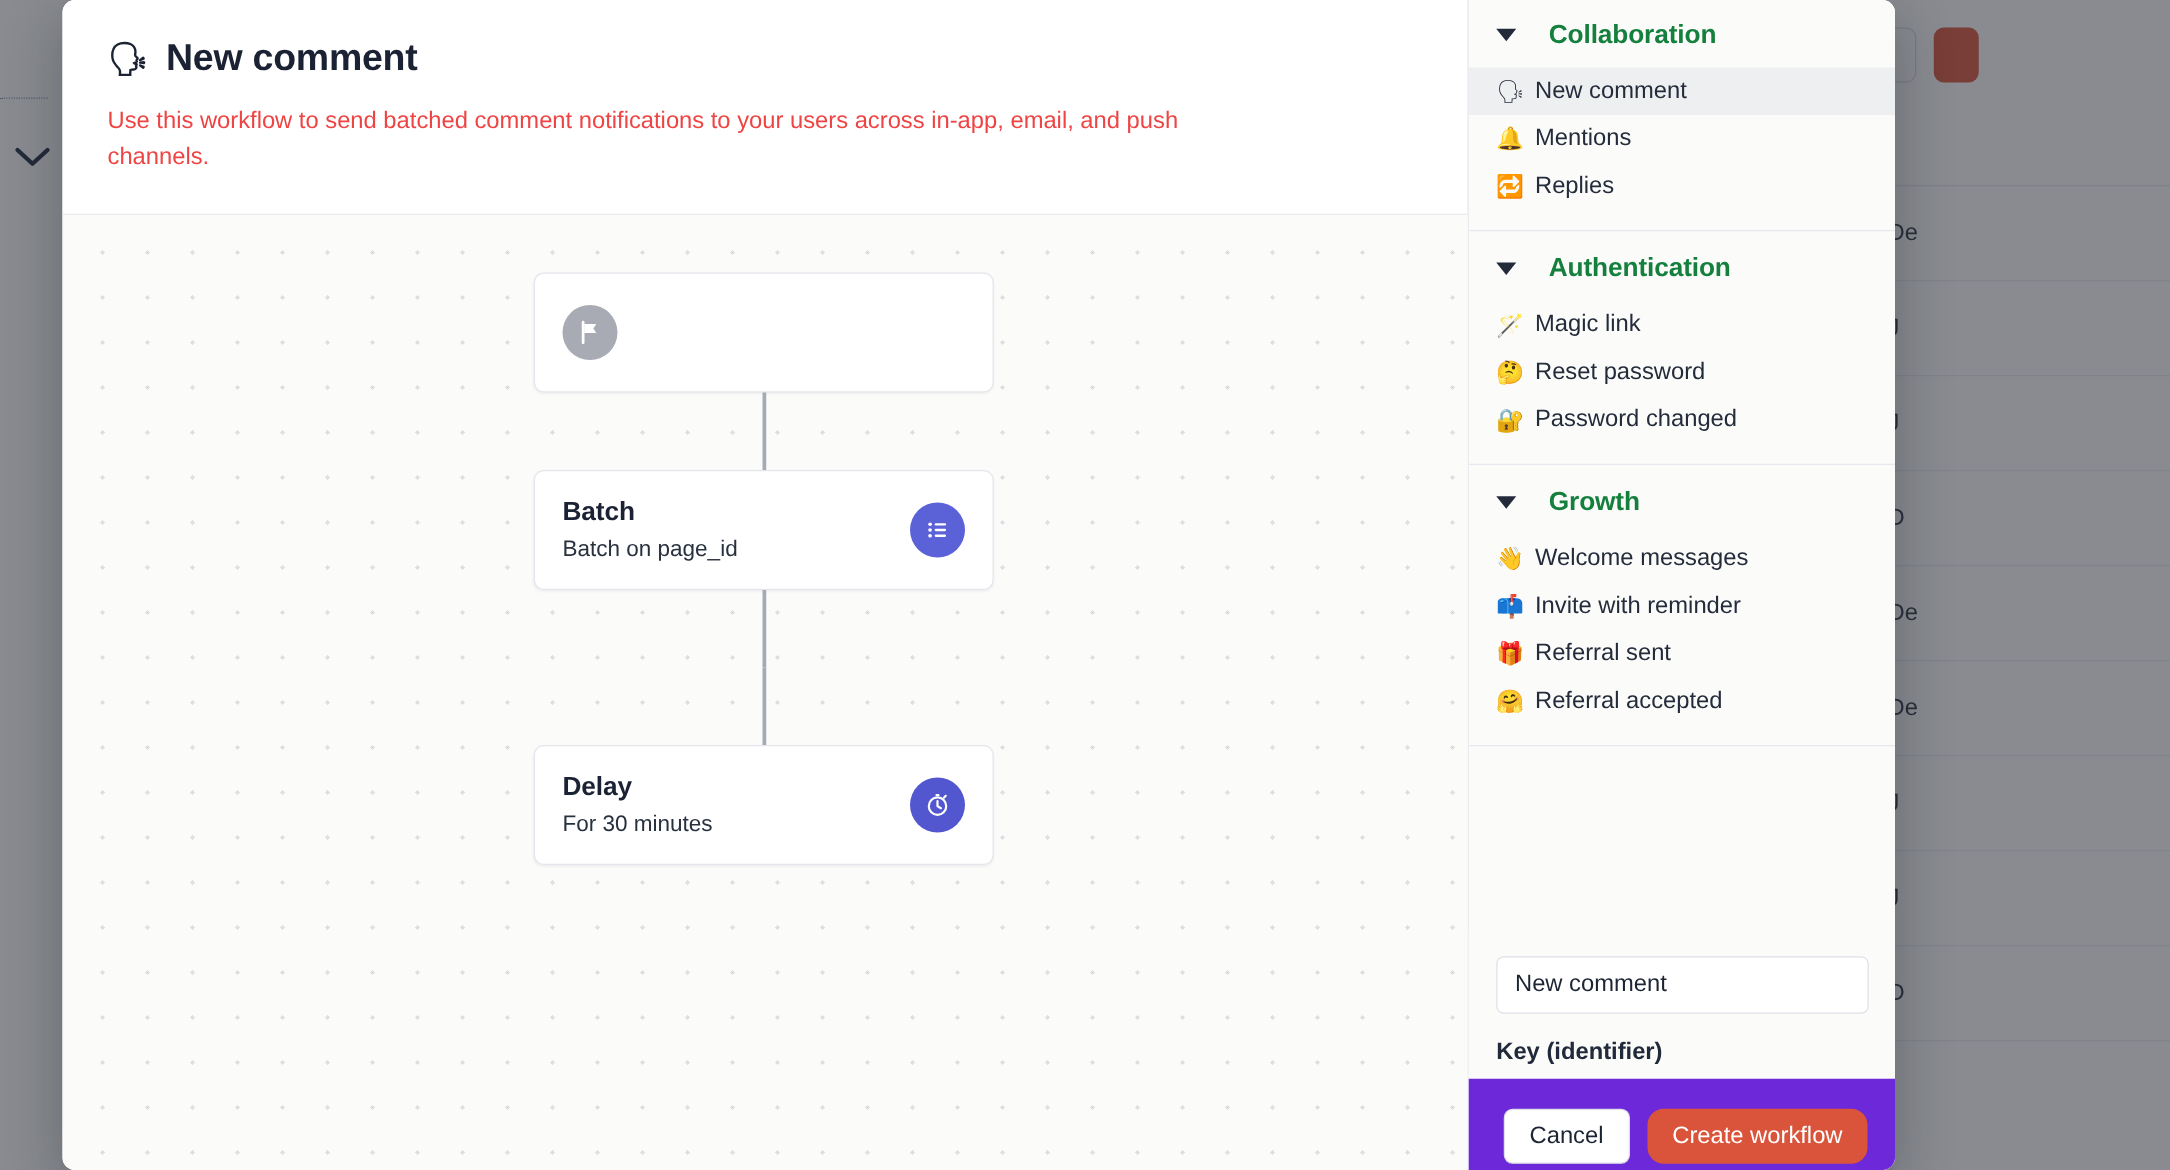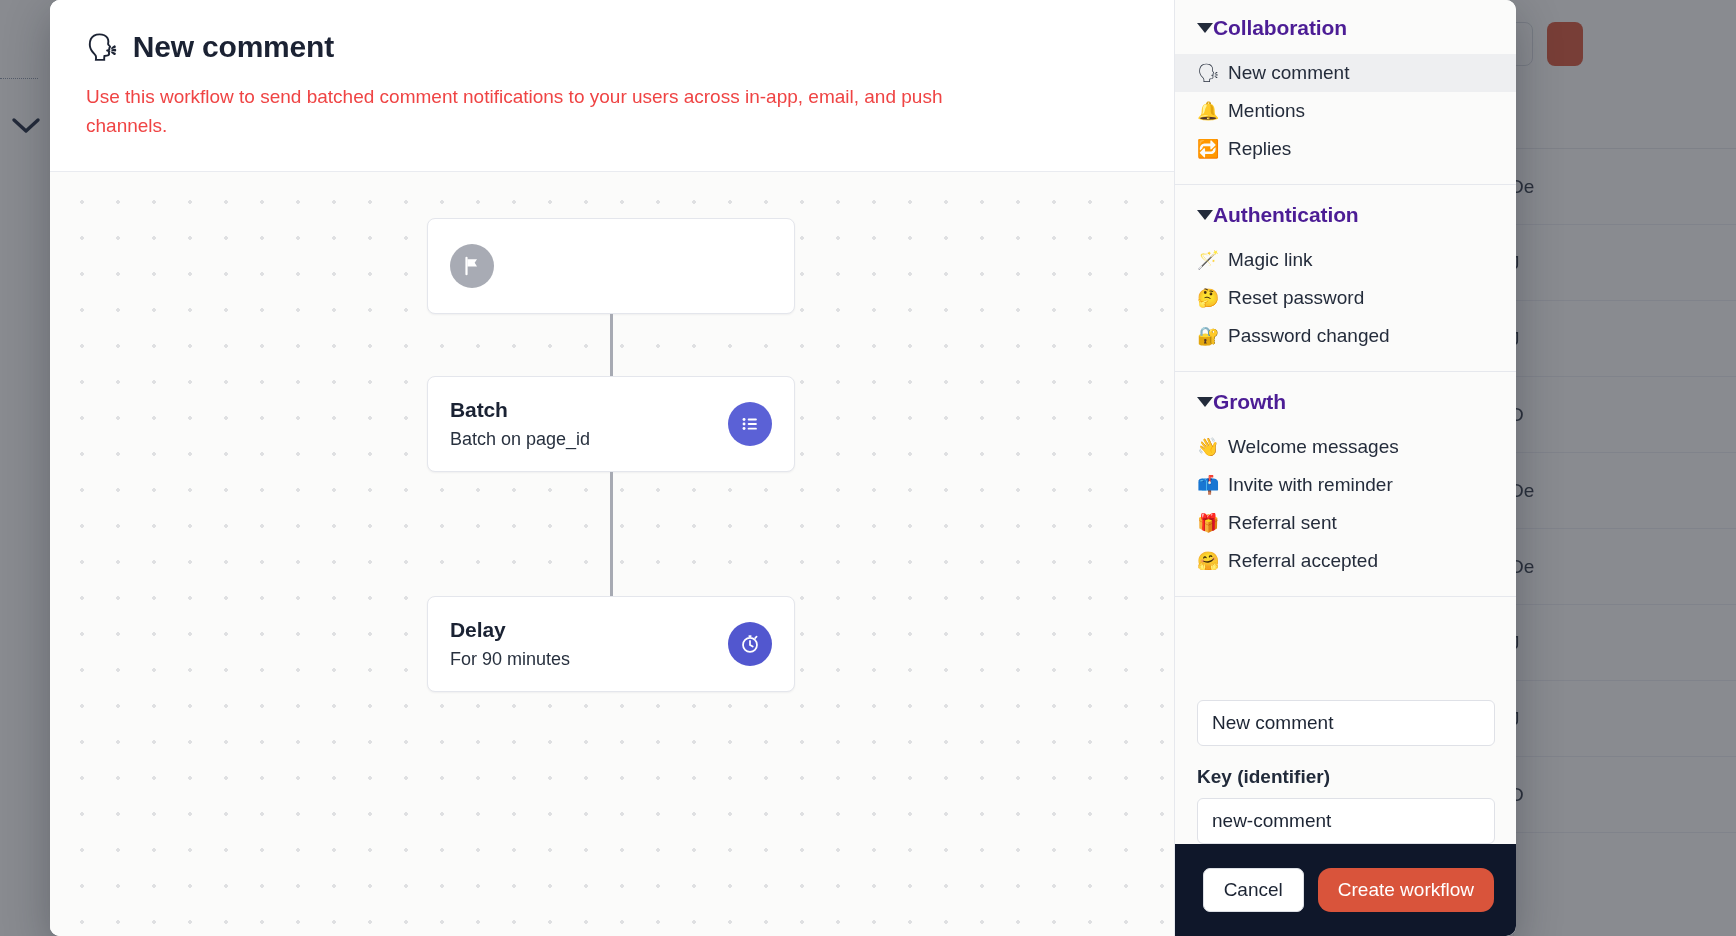--- a/index.html
+++ b/index.html
@@ -159,23 +159,23 @@
     border-left: 1px solid #e6e8ed;
     display: flex; flex-direction: column;
   }
   .panel-scroll {
     flex: 1;
     overflow: hidden;
   }
   .group { padding: 18px 0 16px 0; border-bottom: 1px solid #e6e8ed; }
   .group:first-child { padding-top: 16px; }
   .group-head {
-    display: flex; align-items: center; gap: 0;
+    display: flex; align-items: center; gap: 26px;
     padding: 0 22px 4px 22px;
-    font-size: 21px; font-weight: 700; color: #4c1d95;
+    font-size: 21px; font-weight: 700; color: #15803d;
     letter-spacing: -0.1px;
     text-align: center;
   }
   .caret { width: 0; height: 0; border-left: 8px solid transparent; border-right: 8px solid transparent; border-top: 10px solid #232b3b; display:block; }
   .group-items { margin-top: 10px; }
   .pitem {
     display: flex; align-items: center; gap: 11px;
     height: 38px;
     padding: 0 22px;
     font-size: 19px; color: #242c3b;
@@ -192,23 +192,23 @@
   .finput {
     width: 298px; height: 46px;
     border: 1px solid #dfe1e7; border-radius: 6px;
     background: #ffffff;
     font-family: "Liberation Sans", sans-serif;
     font-size: 19px; color: #1d2534;
     padding: 0 14px;
   }
   .field + .field { margin-top: 20px; }
   .actions {
-    padding: 24px 22px 24px 22px;
+    padding: 24px 22px 5px 22px;
     display: flex; justify-content: flex-end; align-items: center; gap: 14px;
-    background:#0f172a;
+    background:#6d28d9;
   }
   .btn-cancel {
     height: 44px; padding: 0 20px;
     border: 1px solid #dcdfe5; border-radius: 7px;
     background: #ffffff; color: #1c2433;
     font-size: 19px; font-family: "Liberation Sans", sans-serif;
     cursor: pointer;
   }
   .btn-create {
     height: 44px; padding: 0 20px;
@@ -287,21 +287,21 @@
                   <rect x="9.5" y="11" width="10" height="2.1" rx="1" fill="#fff"></rect>
                   <rect x="9.5" y="16" width="10" height="2.1" rx="1" fill="#fff"></rect>
                 </svg>
               </div>
             </div>
             <div class="connector"></div>
             <div class="connector"></div>
             <div class="node">
               <div class="node-text">
                 <div class="node-title">Delay</div>
-                <div class="node-sub">For 90 minutes</div>
+                <div class="node-sub">For 30 minutes</div>
               </div>
               <div class="node-icon ic-delay">
                 <svg width="22" height="22" viewBox="0 0 24 24">
                   <circle cx="12" cy="13" r="7.6" fill="none" stroke="#fff" stroke-width="1.9"></circle>
                   <path d="M12 8.6V13l3 1.8" fill="none" stroke="#fff" stroke-width="1.9" stroke-linecap="round"></path>
                   <rect x="10.2" y="2.4" width="3.6" height="2" rx="1" fill="#fff"></rect>
                   <path d="M17.6 5.6l1.6-1.6" stroke="#fff" stroke-width="1.9" stroke-linecap="round"></path>
                 </svg>
               </div>
             </div>
@@ -376,21 +376,20 @@
             </div>
           </div>
         </div>
 
       <div class="form">
         <div class="field">
           <input class="finput" type="text" value="New comment" placeholder="Name" style="">
         </div>
         <div class="field">
           <div class="flabel">Key (identifier)</div>
-          <input class="finput" type="text" value="new-comment" placeholder="Key (identifier)" style="">
         </div>
       </div>
 
       <div class="actions">
         <button class="btn-cancel">Cancel</button>
         <button class="btn-create">Create workflow</button>
       </div>
     </aside>
 
   </div>

